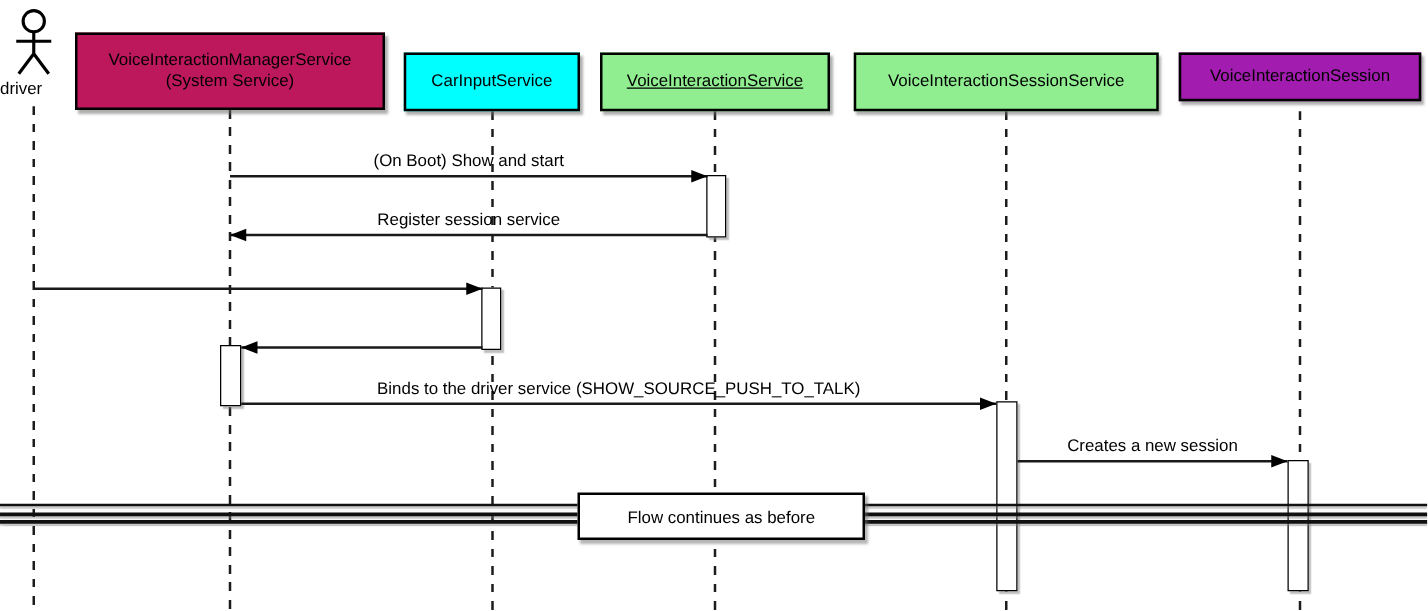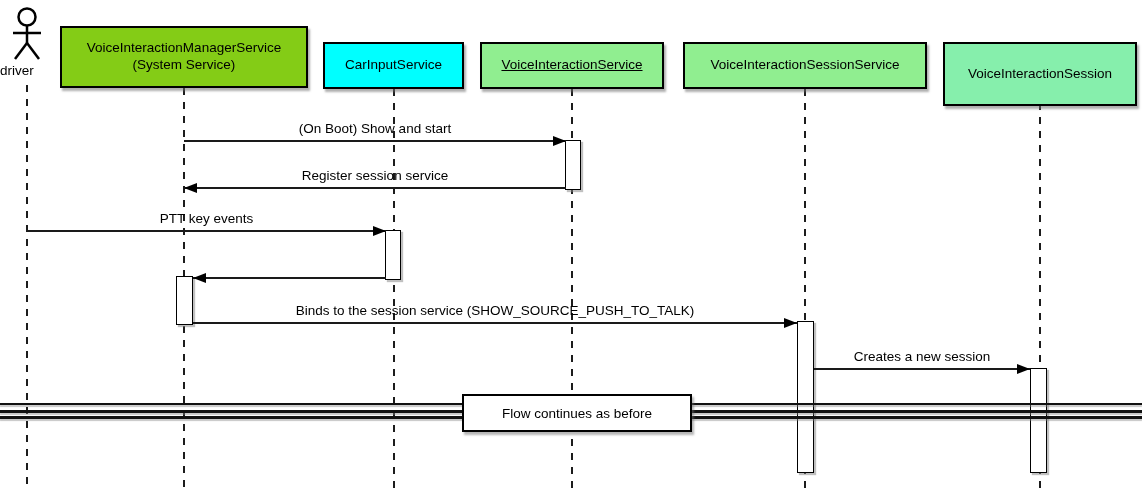--- a/index.html
+++ b/index.html
@@ -106,49 +106,48 @@
 
   <svg class="actor-svg" width="46" height="58" viewBox="0 0 46 58">
     <circle cx="23" cy="12" r="8.5" fill="none" stroke="#000" stroke-width="2.5"></circle>
     <line x1="23" y1="20.5" x2="23" y2="38" stroke="#000" stroke-width="2.5"></line>
     <line x1="9" y1="28" x2="37" y2="28" stroke="#000" stroke-width="2.5"></line>
     <line x1="23" y1="38" x2="11" y2="54" stroke="#000" stroke-width="2.5"></line>
     <line x1="23" y1="38" x2="35" y2="54" stroke="#000" stroke-width="2.5"></line>
   </svg>
   <div class="actor-label">driver</div>
 
-  <div class="pbox" style="left: 60px; top: 26px; width: 248px; height: 62px; background-color: #84cc16;">VoiceInteractionManagerService
+  <div class="pbox" style="left: 60px; top: 26px; width: 248px; height: 62px; background-color: #be185d;">VoiceInteractionManagerService
 (System Service)</div>
   <div class="pbox" style="left: 323px; top: 42px; width: 141px; height: 47px; background-color: rgb(0, 255, 255);">CarInputService</div>
   <div class="pbox" style="left: 480px; top: 42px; width: 184px; height: 47px; background-color: rgb(144, 238, 144); text-decoration: underline;">VoiceInteractionService</div>
   <div class="pbox" style="left: 683px; top: 42px; width: 244px; height: 47px; background-color: rgb(144, 238, 144);">VoiceInteractionSessionService</div>
-  <div class="pbox" style="left: 943px; top: 42px; width: 194px; height: 64px; background-color: #86efac;">VoiceInteractionSession</div>
+  <div class="pbox" style="left: 943px; top: 42px; width: 194px; height: 39px; background-color: #a21caf;">VoiceInteractionSession</div>
 
   <div class="activation" style="left:565px; top:140px; width:16px; height:50px"></div>
   <div class="activation" style="left:385px; top:230px; width:16px; height:50px"></div>
   <div class="activation" style="left:176px; top:276px; width:17px; height:49px"></div>
   <div class="activation" style="left:797px; top:321px; width:17px; height:152px"></div>
   <div class="activation" style="left:1030px;top:368px; width:17px; height:105px"></div>
 
   <div class="msg-label" style="left:184px; top:121px; width:382px">(On Boot) Show and start</div>
   <div class="msg-line" style="left:184px; top:140px; width:382px"></div>
   <div class="arrow right" style="left:553px; top:135.5px"></div>
 
   <div class="msg-label" style="left:184px; top:168px; width:382px">Register session service</div>
   <div class="msg-line" style="left:184px; top:187px; width:382px"></div>
   <div class="arrow left" style="left:184px; top:182.5px"></div>
 
-  <div class="msg-label" style="left:27px; top:211px; width:359px">PTT key events</div>
   <div class="msg-line" style="left:27px; top:230px; width:359px"></div>
   <div class="arrow right" style="left:373px; top:225.5px"></div>
 
   <div class="msg-line" style="left:193px; top:277px; width:193px"></div>
   <div class="arrow left" style="left:193px; top:272.5px"></div>
 
-  <div class="msg-label" style="left:193px; top:303px; width:604px">Binds to the session service (SHOW_SOURCE_PUSH_TO_TALK)</div>
+  <div class="msg-label" style="left:193px; top:303px; width:604px">Binds to the driver service (SHOW_SOURCE_PUSH_TO_TALK)</div>
   <div class="msg-line" style="left:193px; top:322px; width:604px"></div>
   <div class="arrow right" style="left:784px; top:317.5px"></div>
 
   <div class="msg-label" style="left:814px; top:349px; width:216px">Creates a new session</div>
   <div class="msg-line" style="left:814px; top:368px; width:216px"></div>
   <div class="arrow right" style="left:1017px; top:363.5px"></div>
 
   <div class="divider-line" style="top:403px; height:2px"></div>
   <div class="divider-line" style="top:410px; height:2.5px"></div>
   <div class="divider-line" style="top:416px; height:2.5px"></div>

